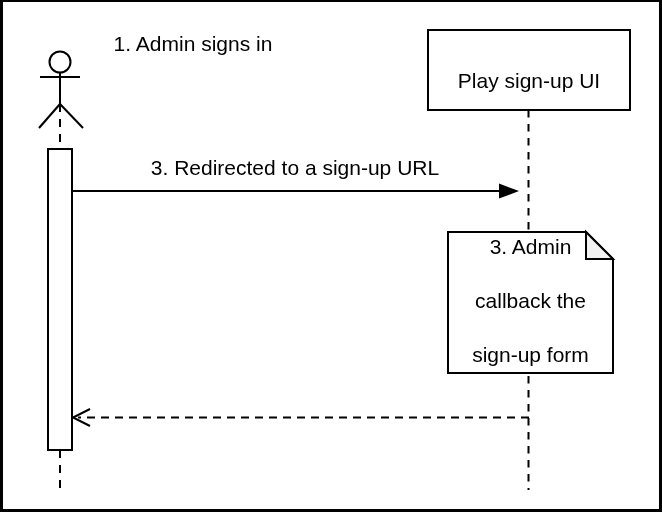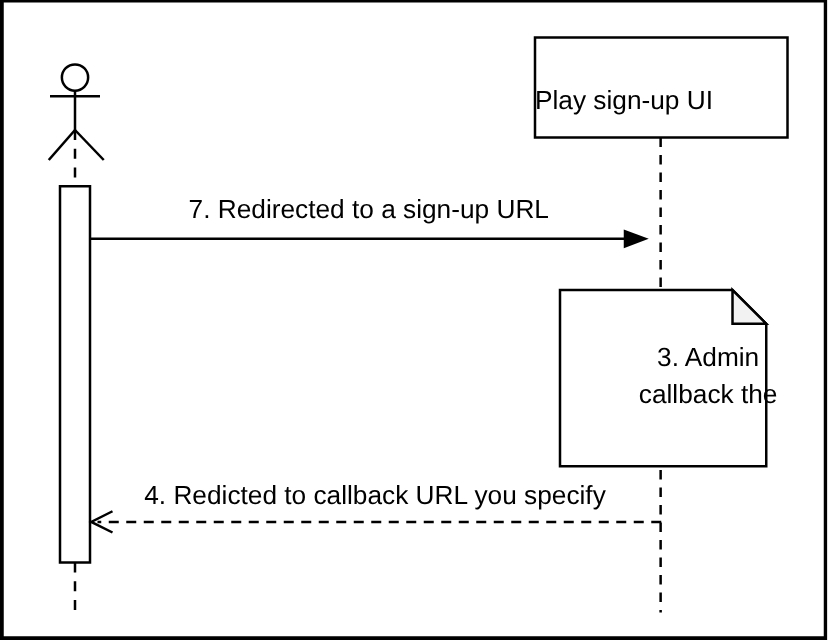--- a/index.html
+++ b/index.html
@@ -41,25 +41,25 @@
     line-height: 29px;
     text-align: center;
     white-space: nowrap;
   }
   .label span { display: block; }
   .actor-label     { left: 91px;  top: 29px;  width: 204px; }
   .msg2-label      { left: 95px;  top: 155px; width: 400px; line-height: 26px; }
   .msg4-label      { left: 100px; top: 384px; width: 400px; line-height: 26px; }
   .play-box-label {
     left: 428px; top: 30px; width: 202px; height: 100px;
-    display: flex; align-items: center; 
+    display: flex; align-items: center; justify-content: center;
   }
   .note-label {
     left: 448px; top: 232px; width: 165px; height: 137px;
-    display: flex; flex-direction: column; align-items: center; justify-content: center; padding-left: 36px;
+    display: flex; flex-direction: column; align-items: center; justify-content: space-between;
   }
 </style>
 </head>
 <body>
 
 <div class="canvas">
 
   <svg class="diagram-shapes" viewBox="0 0 662 512">
 
     <line x1="60" y1="104" x2="60" y2="150" stroke="#000000" stroke-width="2" stroke-dasharray="8 7"></line>
@@ -88,33 +88,32 @@
       <path d="M586,232 V259 H613 Z" fill="#f2f2f2" stroke="#000000" stroke-width="2"></path>
     </g>
 
     <g>
       <line x1="529" y1="417.5" x2="78" y2="417.5" stroke="#000000" stroke-width="2" stroke-dasharray="8 6"></line>
       <polyline points="90,409 73,417.5 90,426" fill="none" stroke="#000000" stroke-width="2"></polyline>
     </g>
   </svg>
 
   <div class="label actor-label">
+    <span>1. Admin signs in</span>
   </div>
 
   <div class="label play-box-label">
     <span>Play sign-up UI</span>
   </div>
 
   <div class="label msg2-label">
-    <span>7. Redirected to a sign-up URL</span>
+    <span>3. Redirected to a sign-up URL</span>
   </div>
 
   <div class="label note-label">
     <span>3. Admin</span>
     <span>callback the</span>
+    <span>sign-up form</span>
   </div>
 
-  <div class="label msg4-label">
-    <span>4. Redicted to callback URL you specify</span>
-  </div>
 
   <div class="canvas-border"></div>
 </div>
 
 </body></html>

